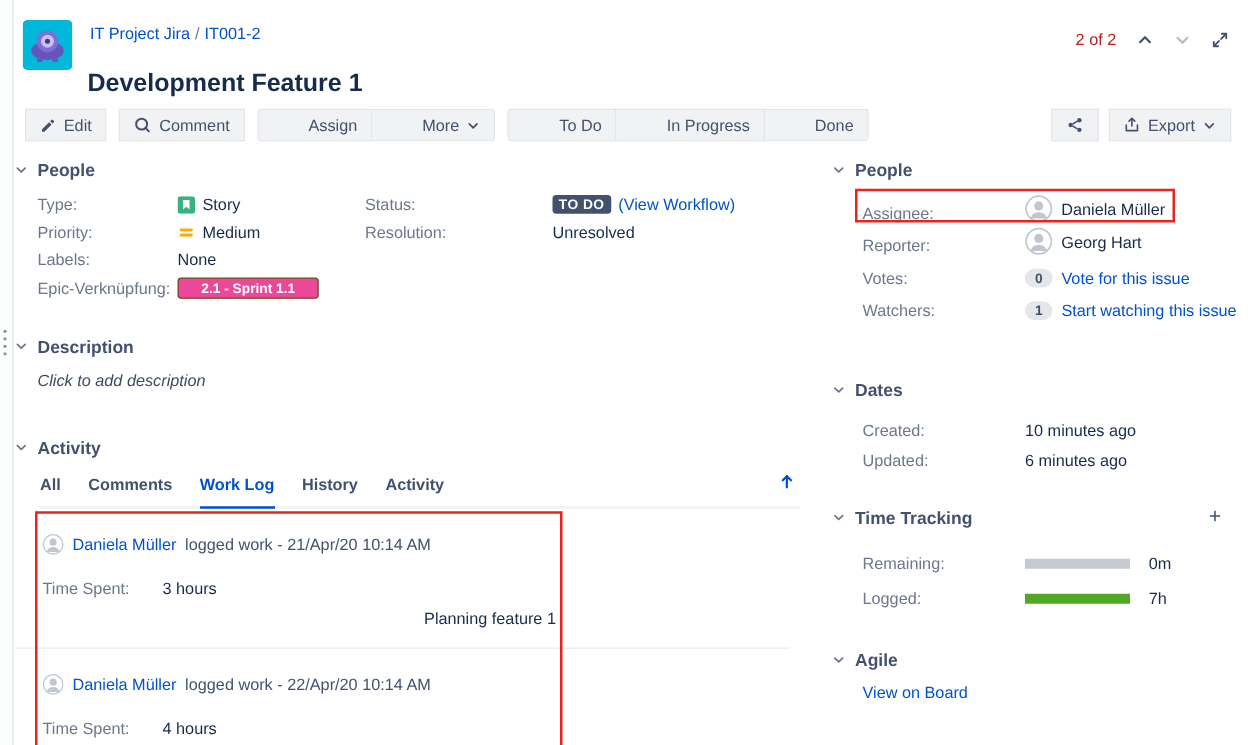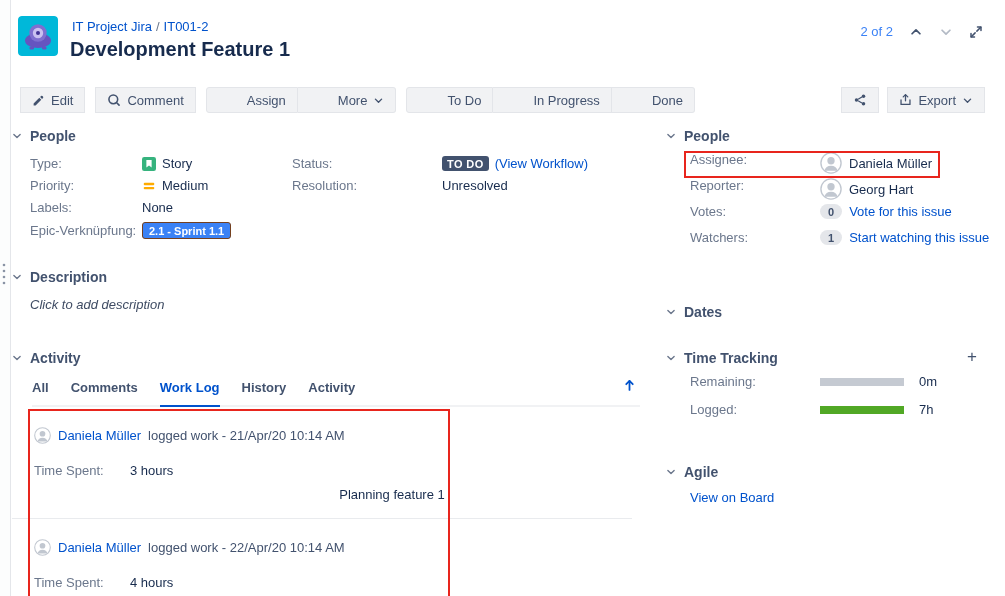--- a/index.html
+++ b/index.html
@@ -9,23 +9,23 @@
 
   
   .left-rail { position:absolute; left:0; top:0; width:11px; height:596px; background:#FCFDFD; border-right:1px solid #E4E6EA; }
   .drag-handle { position:absolute; left:2px; top:262px; }
 
   
   .project-avatar { position:absolute; left:18px; top:16px; width:40px; height:40px; border-radius:4px; overflow:hidden; }
   .breadcrumb { position:absolute; left:72px; top:19px; font-size:13px; color:#6B778C; }
   .breadcrumb a, .link { color:#0052CC; text-decoration:none; cursor:pointer; }
   .breadcrumb .sep { margin:0 4px; color:#6B778C; }
-  .issue-title { position:absolute; left:70px; top:38px; font-size:20px; font-weight:700; color:#172B4D; }
-
-  .pager { position:absolute; right:22px; top:24px; display:flex; align-items:center; gap:16px; color:#3b82f6; }
+  .issue-title { position:absolute; left:70px; top:56px; font-size:20px; font-weight:700; color:#172B4D; }
+
+  .pager { position:absolute; right:22px; top:24px; display:flex; align-items:center; gap:16px; color:#b91c1c; }
   .pager .icon-btn { display:flex; align-items:center; cursor:pointer; background:none; border:none; padding:0; }
 
   
   .toolbar { position:absolute; left:20px; right:20px; top:87px; height:26px; display:flex; align-items:stretch; gap:10px; }
   .btn { display:flex; align-items:center; gap:6px; background:#F1F2F4; border:1px solid #E3E5E9; border-radius:0; color:#42526E; font-size:13px; font-weight:400; padding:0 11px; cursor:pointer; white-space:nowrap; font-family:inherit; }
   .btn-group { display:flex; }
   .btn-group .btn { border-radius:0; border-left-width:0;padding-left:40px; }
   .btn-group .btn:first-child { border-radius:3px 0 0 3px; border-left-width:1px; }
   .btn-group .btn:last-child { border-radius:0 3px 3px 0; }
   .toolbar-right { margin-left:auto; display:flex; gap:8px; }
@@ -35,21 +35,21 @@
   .col-right { position:absolute; left:666px; top:124px; width:325px; }
 
   .section-heading { display:flex; align-items:center; gap:8px; font-size:14px; font-weight:700; color:#42526E; padding-top:4px; cursor:pointer; }
   .chev { flex:0 0 auto; display:inline-flex; }
 
   
   .details-grid { display:grid; grid-template-columns:112px 150px 150px 1fr; row-gap:7px; margin:12px 0 12px 18px; align-items:center; }
   .f-label { color:#6B778C; }
   .f-value { display:flex; align-items:center; gap:6px; color:#172B4D; }
   .lozenge { background:#42526E; color:#fff; font-size:11px; font-weight:700; letter-spacing:.4px; padding:2px 5px 1px; border-radius:3px; }
-  .epic-badge { background:#3b82f6; border:1px solid #74401F; color:#fff; font-size:11px; font-weight:700; padding:2px 6px 1px; border-radius:3px; }
+  .epic-badge { background:#ec4899; border:1px solid #74401F; color:#fff; font-size:11px; font-weight:700; padding:2px 18px 1px; border-radius:3px; }
 
   .desc-section { margin-top:26px; }
   .desc-text { margin:12px 0 0 18px; font-style:italic; color:#3E4B63; }
 
   .activity-section { margin-top:34px; }
   .tab-bar { position:relative; display:flex; gap:22px; margin:14px 0 0 20px; border-bottom:2px solid #F1F2F4; padding-bottom:7px; width:608px; }
   .tab { font-weight:700; color:#42526E; cursor:pointer; position:relative; padding-bottom:10px; margin-bottom:-9px; }
   .tab.active { color:#0052CC; border-bottom:2px solid #0052CC; }
   .sort-arrow { position:absolute; right:4px; top:-2px; cursor:pointer; }
 
@@ -58,21 +58,21 @@
   .wl-header { display:flex; align-items:center; gap:7px; color:#42526E; }
   .wl-row { display:flex; margin-top:19px; }
   .wl-row .f-label { width:96px; flex:0 0 auto; }
   .wl-comment { margin:9px 0 0 118px; color:#172B4D;text-align:center; }
 
   .annotation { position:absolute; border:2px solid #E8251D; pointer-events:none; z-index:5; }
   .annotation.worklog-box { left:16px; top:2px; width:422px; height:206px; }
 
   
   .side-rows { margin-top:8px; }
-  .side-row { display:flex; align-items:flex-start; height:26px; padding-left:24px; position:relative; }
+  .side-row { display:flex; align-items:flex-end; height:26px; padding-left:24px; position:relative; }
   .side-row .f-label { width:130px; flex:0 0 auto; }
   .side-val { display:flex; align-items:center; gap:7px; color:#172B4D; }
   .count-badge { background:#E4E6EA; color:#42526E; font-size:11px; font-weight:700; border-radius:9px; padding:2px 8px 1px; }
   .annotation.assignee-box { left:18px; top:-1px; width:256px; height:27px; }
 
   .dates-section { margin-top:44px; }
   .tt-section { margin-top:26px; }
   .tt-heading { display:flex; align-items:center; }
   .plus-btn { margin-left:auto; margin-right:14px; font-size:17px; font-weight:400; color:#42526E; cursor:pointer; background:none; border:none; line-height:1; }
   .tt-row { height:28px; }
@@ -389,20 +389,30 @@
 
     <div class="dates-section">
       <div class="section-heading">
         <span class="chev">
             <svg width="10" height="10" viewBox="0 0 16 16">
               <path d="M3 5.5l5 5 5-5" fill="none" stroke="#6B778C" stroke-width="2.2" stroke-linecap="round" stroke-linejoin="round"></path>
             </svg>
           </span>
         <span>Dates</span>
       </div>
+      <div class="side-rows">
+        <div class="side-row" style="height:24px">
+          <span class="f-label">Created:</span>
+          <span class="side-val">10 minutes ago</span>
+        </div>
+        <div class="side-row" style="height:24px">
+          <span class="f-label">Updated:</span>
+          <span class="side-val">6 minutes ago</span>
+        </div>
+      </div>
     </div>
 
     <div class="tt-section">
       <div class="tt-heading">
         <div class="section-heading">
           <span class="chev">
               <svg width="10" height="10" viewBox="0 0 16 16">
                 <path d="M3 5.5l5 5 5-5" fill="none" stroke="#6B778C" stroke-width="2.2" stroke-linecap="round" stroke-linejoin="round"></path>
               </svg>
             </span>

